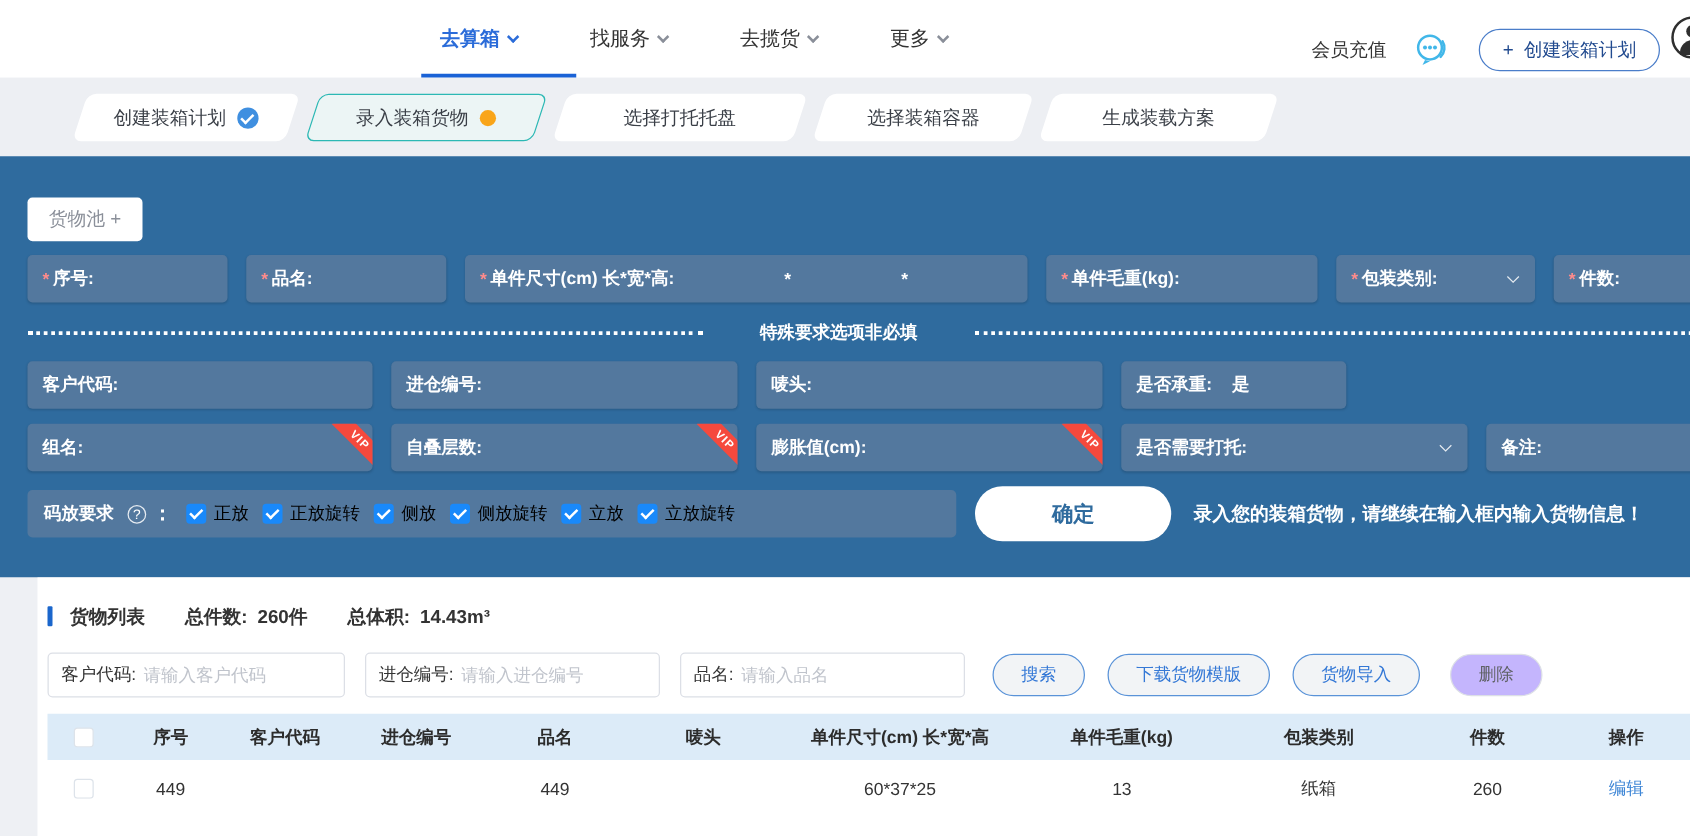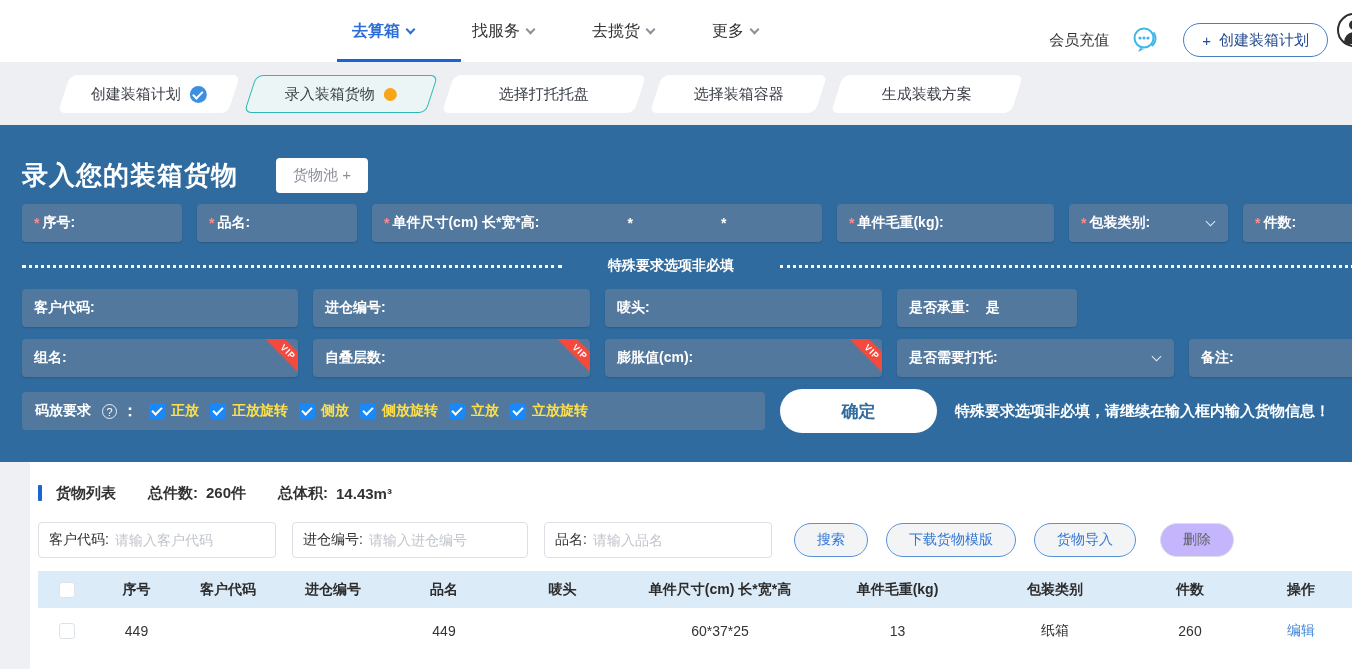--- a/index.html
+++ b/index.html
@@ -51,21 +51,21 @@
   .divider { display: flex; align-items: center; margin: 14px 0 13px 0; height: 20px; }
   .dash { height: 0; border-top: 3px dotted #fff; }
   .dash.left { width: 540px; }
   .dash.right { flex: 1; margin-right: -2px; }
   .divider-text { color: #fff; font-size: 14px; font-weight: 700; margin: 0 46px; white-space: nowrap; }
   .frow4 { display: flex; align-items: center; margin-top: 12px; }
   .stackbox { width: 743px; height: 38px; background: #53789e; border-radius: 4px; display: flex; align-items: center; gap: 11px; padding: 0 13px; flex-shrink: 0; }
   .stack-label { color: #fff; font-size: 14px; font-weight: 700; white-space: nowrap; text-align: right; }
   .help { width: 15px; height: 15px; border: 1px solid rgba(255,255,255,.85); border-radius: 50%; color: #fff; font-size: 11px; line-height: 14px; text-align: center; font-weight: 400; flex-shrink: 0; }
   .stack-colon { color: #fff; font-weight: 700; margin-left: -6px; }
-  .cb-item { display: flex; align-items: center; gap: 6px; color: #fde047; font-size: 14px; font-weight: 700; cursor: pointer; white-space: nowrap; }
+  .cb-item { display: flex; align-items: center; gap: 6px; color: #000000; font-size: 14px; font-weight: 400; cursor: pointer; white-space: nowrap; }
   .cb { position: relative; width: 16px; height: 16px; background: #1989fa; border-radius: 3px; flex-shrink: 0; }
   .cb::after { content: ""; position: absolute; left: 5px; top: 2px; width: 4px; height: 8px; border: solid #fff; border-width: 0 2px 2px 0; transform: rotate(45deg); }
   .confirm-btn { width: 157px; height: 44px; margin-left: 15px; background: #fff; border: none; border-radius: 22px; color: #2f6b9e; font-size: 17px; font-weight: 700; cursor: pointer; flex-shrink: 0; }
   .hint { color: #fff; font-size: 15px; font-weight: 700; margin-left: 18px; white-space: nowrap; }
 
   
   .bottom { position: relative; height: 207px; background: #eef0f4; }
   .card { position: absolute; left: 30px; top: 0; width: 1330px; height: 207px; background: #fff; padding: 22px 0 0 8px; }
   .summary { display: flex; align-items: center; gap: 14px; height: 18px; }
   .blue-bar { width: 4px; height: 16px; background: #1a66cc; border-radius: 1px; }
@@ -162,21 +162,20 @@
   </div>
   <div class="step" style="width:180px">
     <div class="step-inner">
       <span>生成装载方案</span>
     </div>
   </div>
 </div>
 
 <div class="bpanel">
   <div class="panel-head">
-    <span class="panel-title">录入您的装箱货物</span>
     <button class="pool-btn">货物池 +</button>
   </div>
 
   <div class="frow">
     <div class="field w160">
       <span class="req">*</span>
       <span>序号:</span>
     </div>
     <div class="field w160">
       <span class="req">*</span>
@@ -277,21 +276,21 @@
       <label class="cb-item">
         <span class="cb"></span>
         <span>立放</span>
       </label>
       <label class="cb-item">
         <span class="cb"></span>
         <span>立放旋转</span>
       </label>
     </div>
     <button class="confirm-btn">确定</button>
-    <span class="hint">特殊要求选项非必填，请继续在输入框内输入货物信息！</span>
+    <span class="hint">录入您的装箱货物，请继续在输入框内输入货物信息！</span>
   </div>
 </div>
 
 <div class="bottom">
   <div class="card">
 
     <div class="summary">
       <span class="blue-bar"></span>
       <span class="sum-title">货物列表</span>
       <span class="sum-label">总件数:</span>

